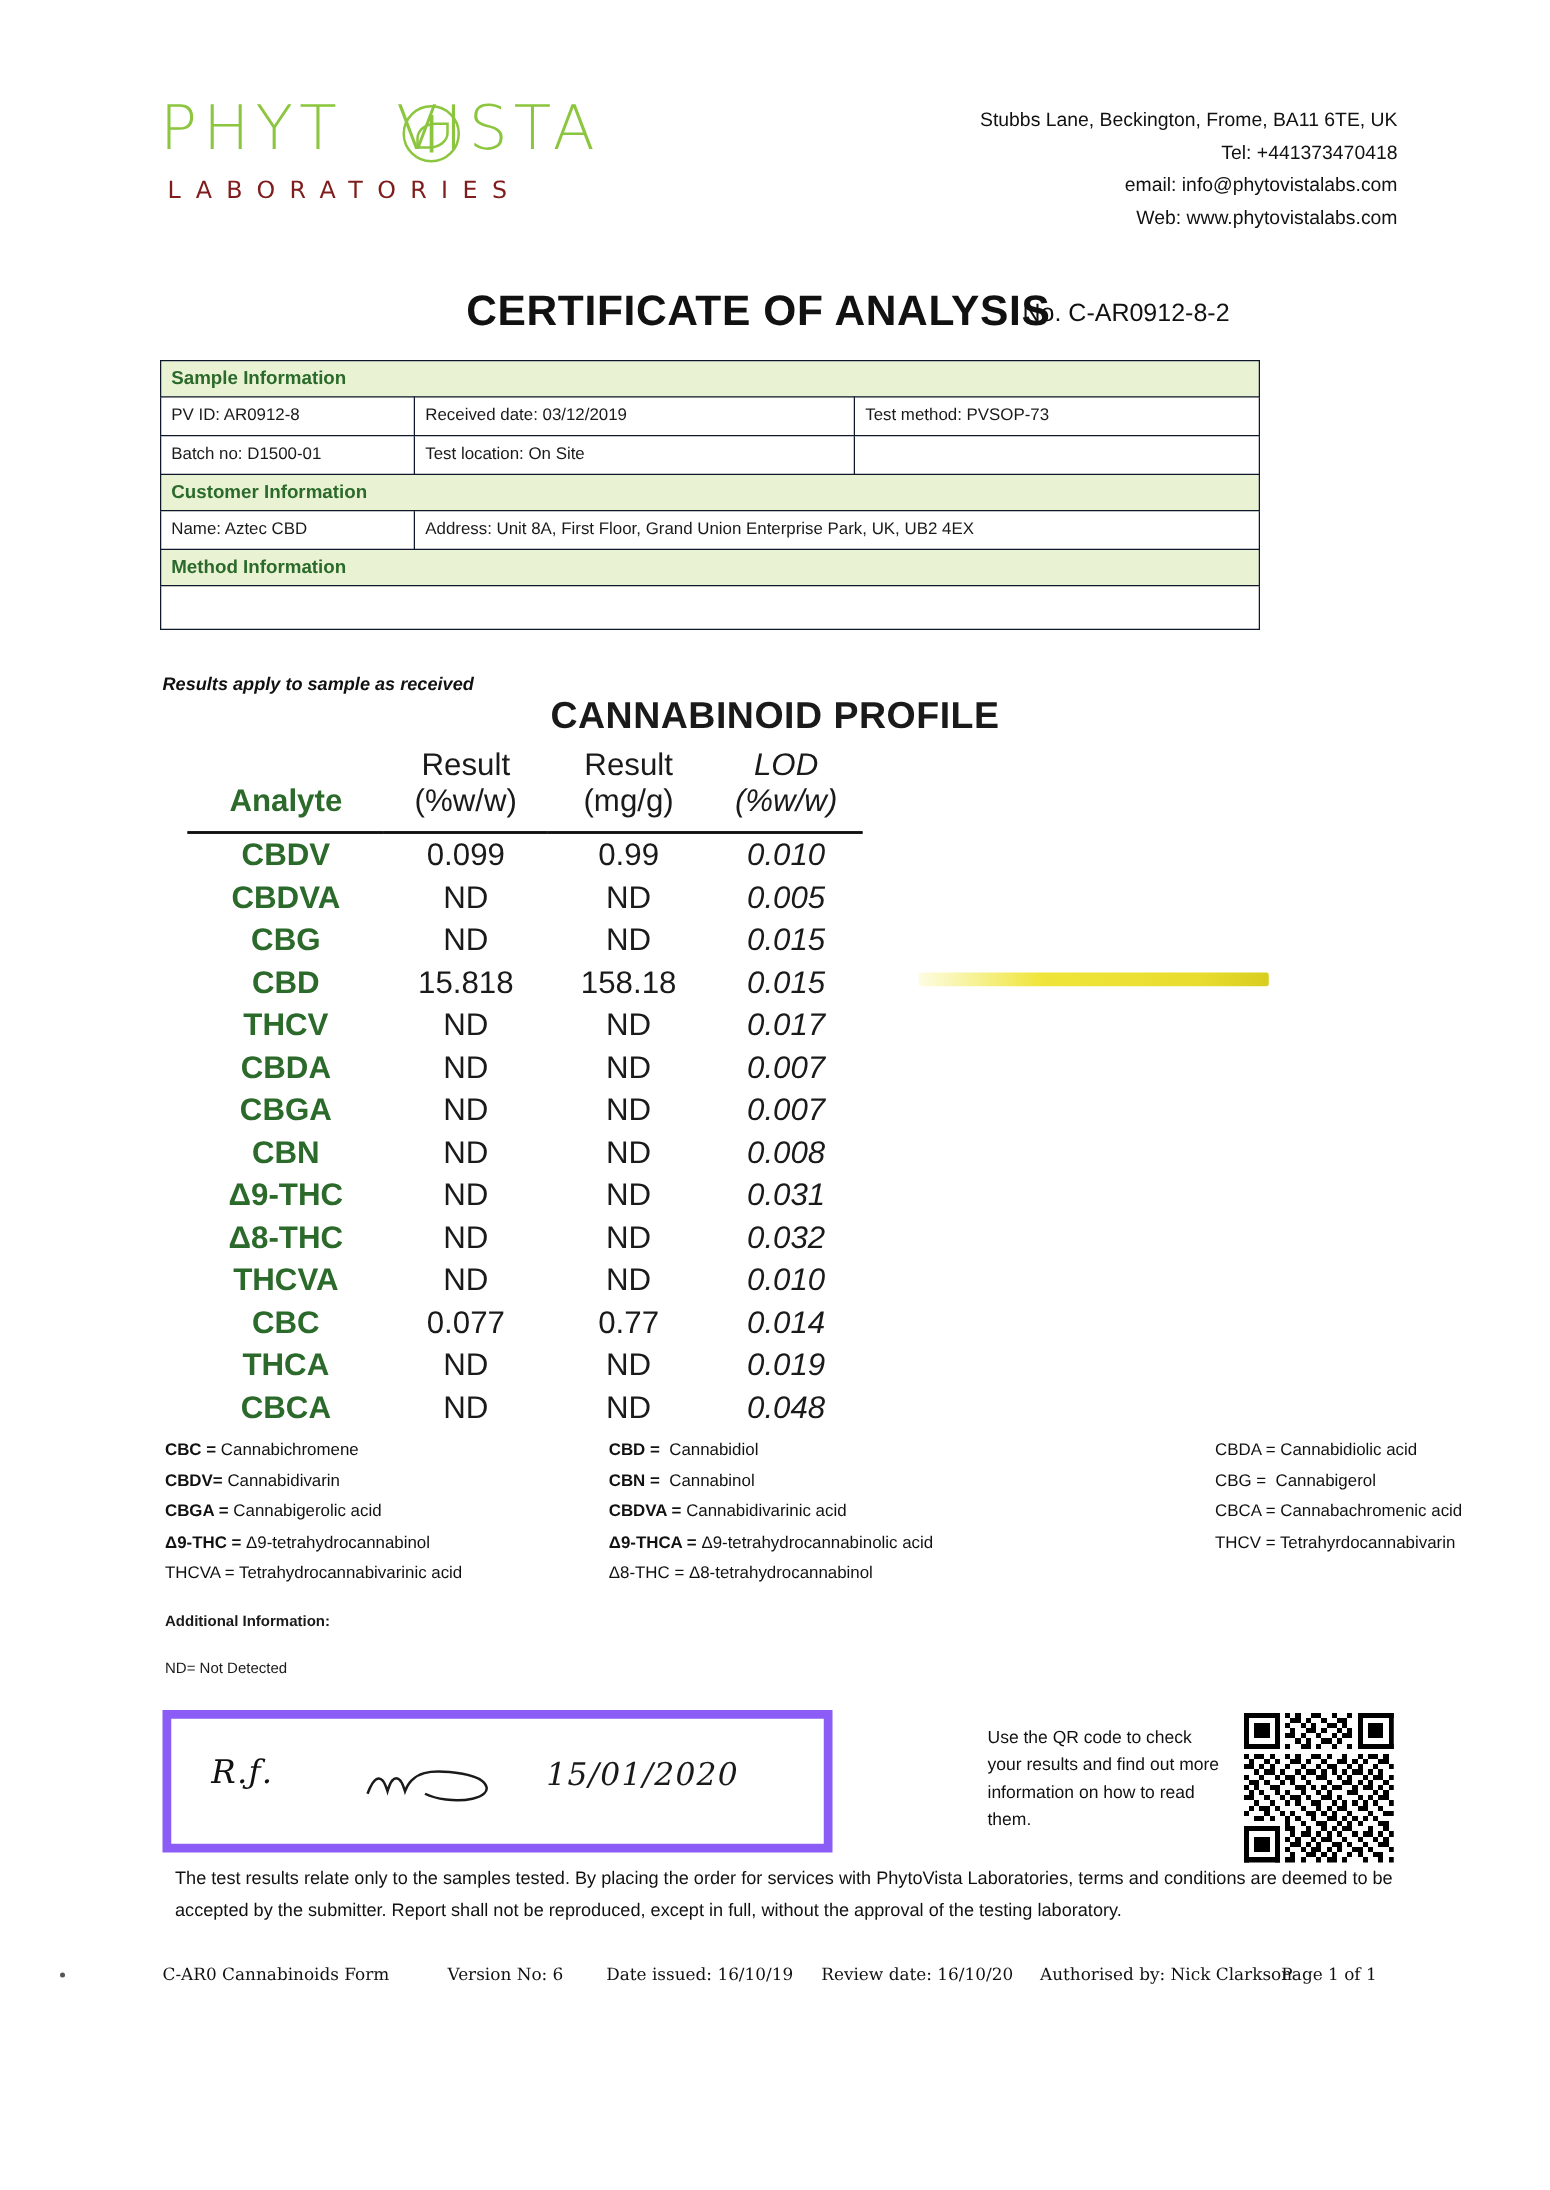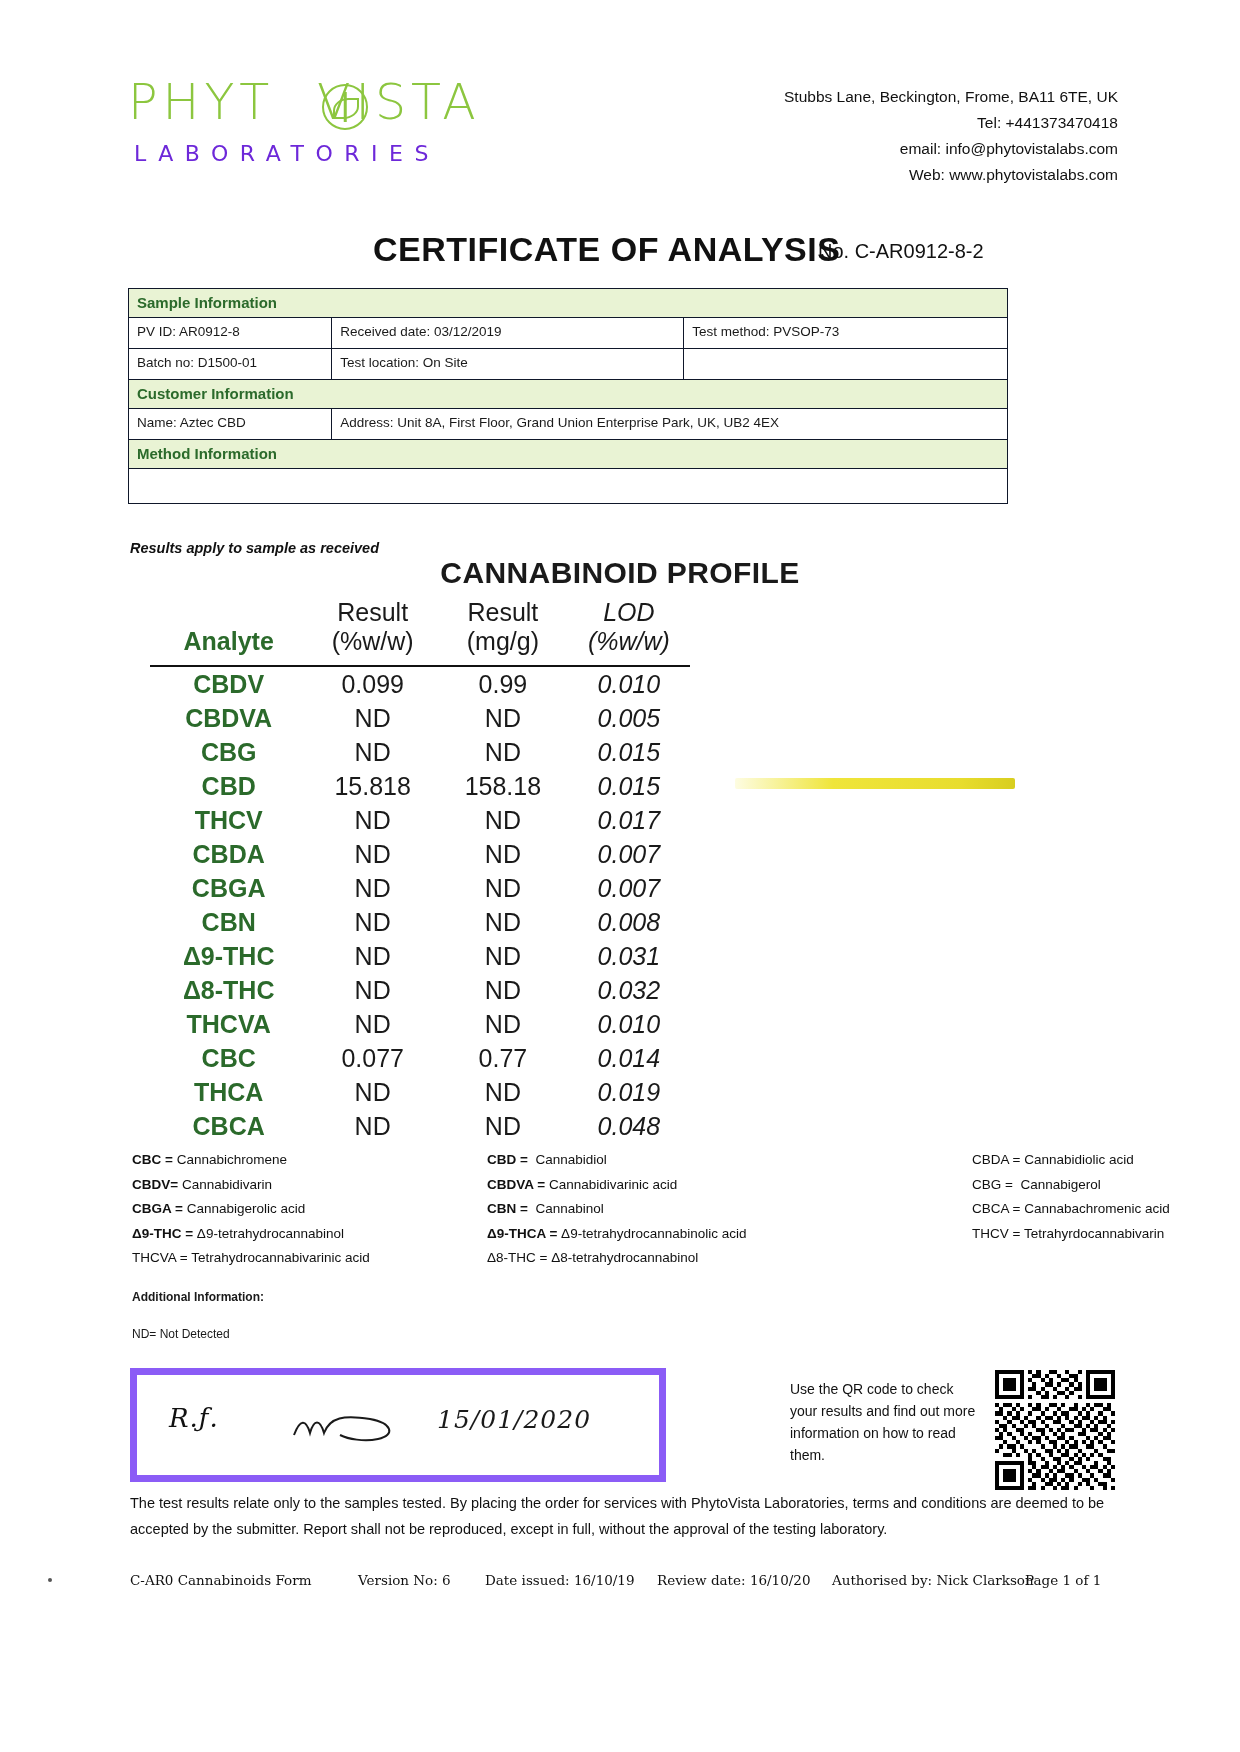--- a/index.html
+++ b/index.html
@@ -39,23 +39,23 @@
     font-family: "DejaVu Sans", sans-serif;
     font-size: 49px;
     letter-spacing: 5px;
     color: #8cc63f;
     line-height: 1;
     white-space: nowrap;
     font-weight: 300;
   }
   .logo-sub {
     font-family: "DejaVu Sans", sans-serif;
-    font-size: 22px;
+    font-size: 19px;
     letter-spacing: 11.5px;
-    color: #6d28d9;
+    color: #7f1d1d;
     margin-top: 14px;
     margin-left: 6px;
     white-space: nowrap;
   }
   .logo-mark {
     position: absolute;
     left: 194px;
     top: 6px;
     width: 42px;
     height: 42px;
@@ -286,21 +286,21 @@
   }
   .qr {
     position: absolute;
     left: 995px;
     top: 1370px;
     width: 120px;
     height: 120px;
   }
   .disclaimer {
     position: absolute;
-    left: 130px;
+    left: 140px;
     top: 1490px;
     width: 985px;
     font-size: 14.5px;
     line-height: 26px;
     color: #111;
   }
   .footer {
     position: absolute;
     left: 130px;
     top: 1572px;
@@ -503,22 +503,22 @@
   <div class="legend">
     <div class="col c1">
       <div><b>CBC =</b> <span>Cannabichromene</span></div>
       <div><b>CBDV=</b> <span>Cannabidivarin</span></div>
       <div><b>CBGA =</b> <span>Cannabigerolic acid</span></div>
       <div><b>Δ9-THC =</b> <span>Δ9-tetrahydrocannabinol</span></div>
       <div><span>THCVA =</span> <span>Tetrahydrocannabivarinic acid</span></div>
     </div>
     <div class="col c2">
       <div><b>CBD =</b> &nbsp;<span>Cannabidiol</span></div>
+      <div><b>CBN =</b> &nbsp;<span>Cannabinol</span></div>
       <div><b>CBDVA =</b> <span>Cannabidivarinic acid</span></div>
-      <div><b>CBN =</b> &nbsp;<span>Cannabinol</span></div>
       <div><b>Δ9-THCA =</b> <span>Δ9-tetrahydrocannabinolic acid</span></div>
       <div><span>Δ8-THC =</span> <span>Δ8-tetrahydrocannabinol</span></div>
     </div>
     <div class="col c3">
       <div><span>CBDA =</span> <span>Cannabidiolic acid</span></div>
       <div><span>CBG =</span> &nbsp;<span>Cannabigerol</span></div>
       <div><span>CBCA =</span> <span>Cannabachromenic acid</span></div>
       <div><span>THCV =</span> <span>Tetrahyrdocannabivarin</span></div>
     </div>
   </div>

